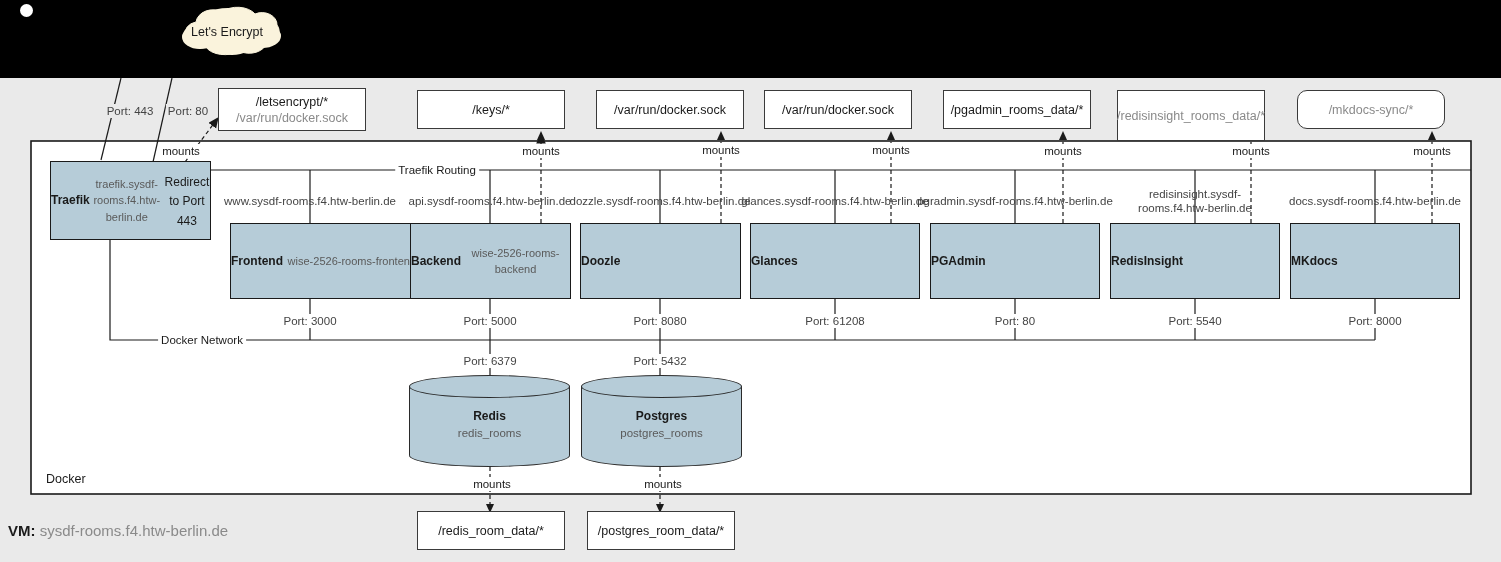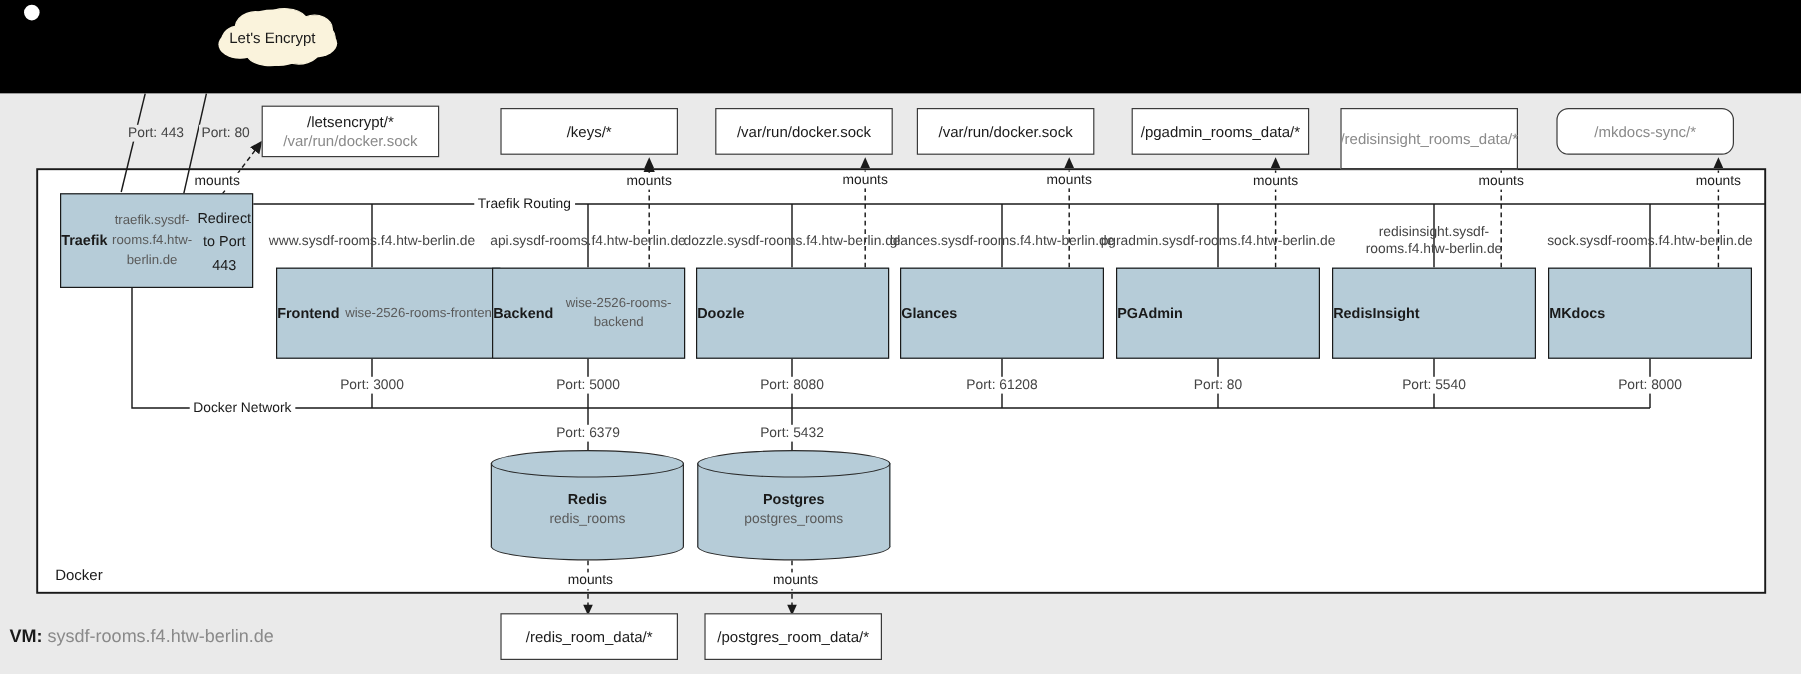--- a/index.html
+++ b/index.html
@@ -217,21 +217,21 @@
 
   <div class="lab dark onwhite c" style="left:437px; top:163px;">Traefik Routing</div>
   <div class="lab dark onwhite c" style="left:202px; top:333px;">Docker Network</div>
 
   <div class="lab c" style="left:310px; top:194px;">www.sysdf-rooms.f4.htw-berlin.de</div>
   <div class="lab c" style="left:490px; top:194px;">api.sysdf-rooms.f4.htw-berlin.de</div>
   <div class="lab c" style="left:660px; top:194px;">dozzle.sysdf-rooms.f4.htw-berlin.de</div>
   <div class="lab c" style="left:835px; top:194px;">glances.sysdf-rooms.f4.htw-berlin.de</div>
   <div class="lab c" style="left:1015px; top:194px;">pgradmin.sysdf-rooms.f4.htw-berlin.de</div>
   <div class="lab c wrap" style="left:1195px; top:187px; text-align:center;">redisinsight.sysdf-rooms.f4.htw-berlin.de</div>
-  <div class="lab c" style="left:1375px; top:194px;">sock.sysdf-rooms.f4.htw-berlin.de</div>
+  <div class="lab c" style="left:1375px; top:194px;">docs.sysdf-rooms.f4.htw-berlin.de</div>
 
   <div class="svc" style="left:230px; top:223px; width:187px; height:76px;">
     <div class="name">Frontend</div>
     <div class="sub">wise-2526-rooms-frontend</div>
   </div>
   <div class="svc" style="left:410px; top:223px; width:161px; height:76px;">
     <div class="name">Backend</div>
     <div class="sub">wise-2526-rooms-backend</div>
   </div>
   <div class="svc" style="left:580px; top:223px; width:161px; height:76px;">

